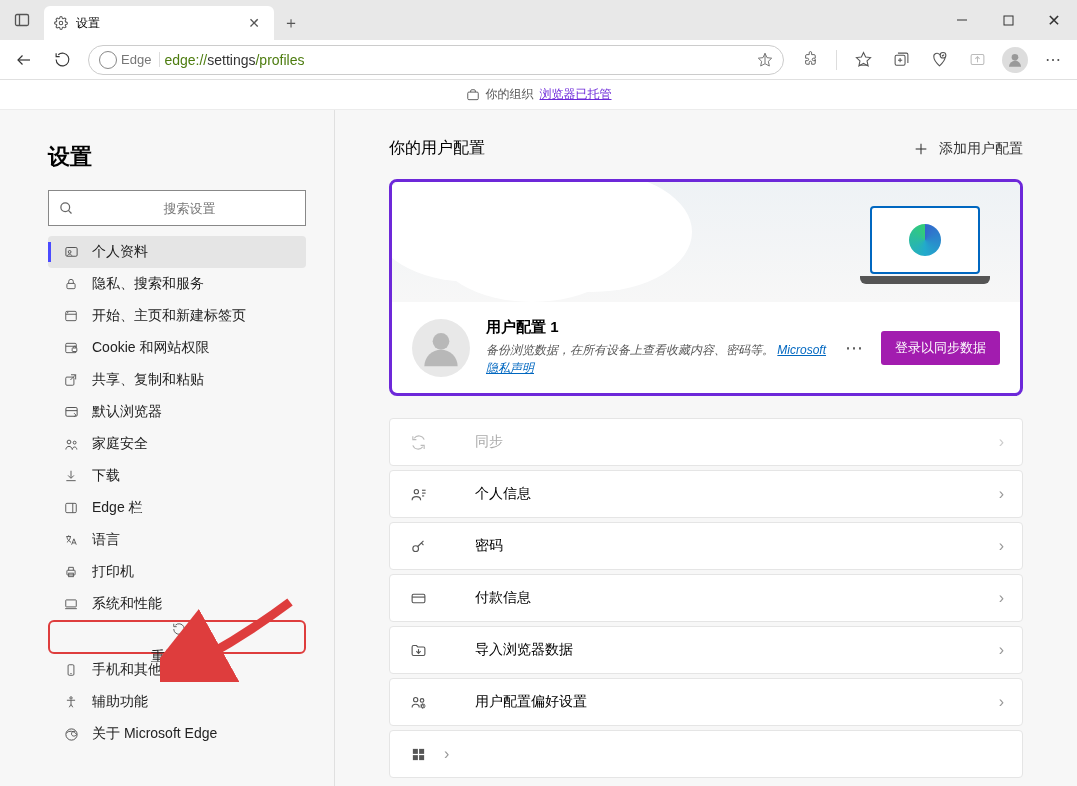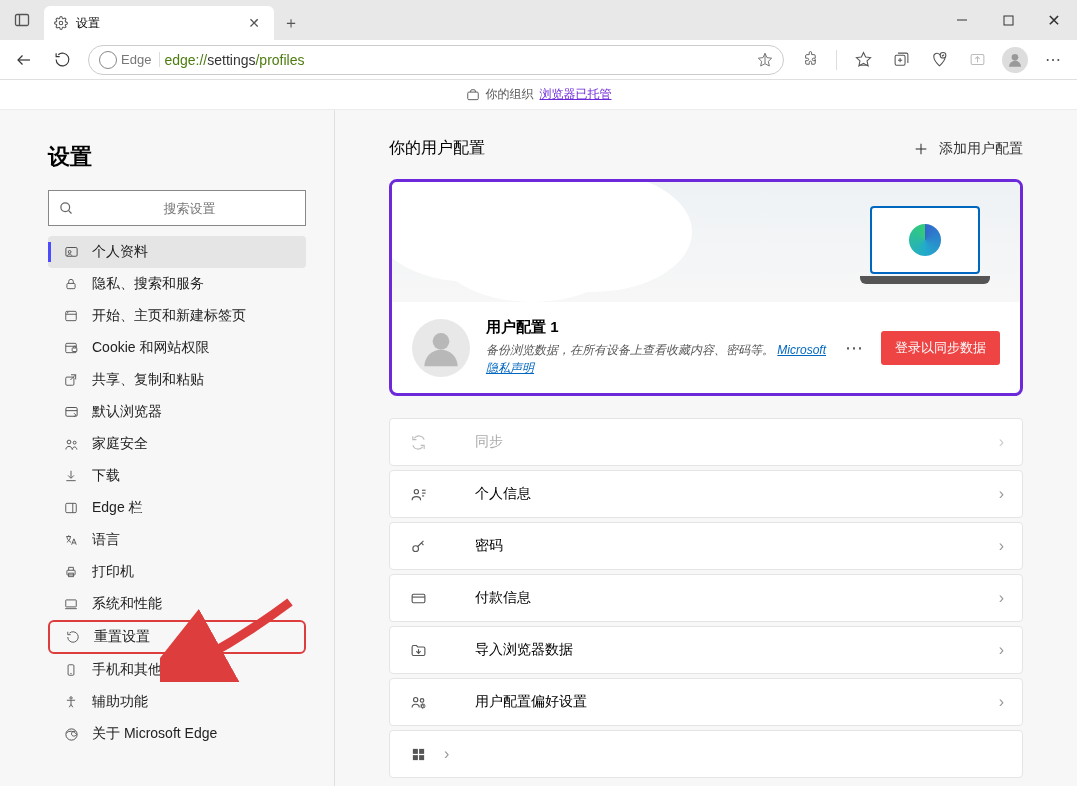--- a/index.html
+++ b/index.html
@@ -35,21 +35,21 @@
 
 .main { display:flex; height: calc(786px - 40px - 40px - 30px); background:#f7f7f7;}
 .sidebar { width: 335px; padding: 32px 28px 0 48px; background:#f7f7f7; border-right: 1px solid #e0e0e0; overflow-y:auto;}
 .sidebar h1 { font-size: 22px; font-weight: 600; margin-bottom: 18px;}
 .search-box { height: 36px; border:1px solid #888; display:flex; align-items:center; padding:0 10px; gap:10px; margin-bottom:10px; background:#fff;}
 .search-box input { border:none; outline:none; font-size:13px; flex:1; background:transparent;text-align:center;}
 .nav { list-style:none;}
 .nav li { display:flex; align-items:center; gap:12px; height:32px; padding:0 10px 0 14px; font-size:14px; color:#222; cursor:pointer; border-radius:4px;}
 .nav li.active { background:#e5e5e5; position:relative;}
 .nav li.active::before { content:''; position:absolute; left:0; top:6px; bottom:6px; width:3px; background:#4b4bff;}
-.nav li.highlight { border:2.5px solid #de3d3d; border-radius:6px; height:34px;}
+.nav li.highlight { border:2.5px solid #de3d3d; border-radius:6px; height:34px;flex-direction:column;}
 .nav .ico { width:18px; display:flex; justify-content:center; color:#555; font-size:14px;}
 
 
 .content { flex:1; padding: 28px 54px 0 54px; overflow-y:auto;}
 .content-header { display:flex; align-items:center; margin-bottom:20px;}
 .content-header h2 { font-size:16px; font-weight:400;}
 .add-profile { margin-left:auto; display:flex; align-items:center; gap:10px; font-size:14px; color:#333;}
 .profile-card { background:#fff; border:3px solid #6d28d9; border-radius:8px; overflow:hidden; margin-bottom:22px;}
 .profile-hero { height:120px; background: linear-gradient(180deg,#eef2f5,#f7f7f7); position:relative; overflow:hidden;}
 .cloud{position:absolute;left:-20px;top:-20px;width:200px;height:120px;background:#fff;border-radius:50%;box-shadow: 60px 20px 0 0 #fff, 120px 10px 0 0 #fff;}
@@ -58,21 +58,21 @@
 .laptop .screen{width:110px;height:68px;background:#fff;border:2px solid #0067c0;border-radius:4px;margin:0 auto;display:flex;align-items:center;justify-content:center;}
 .laptop .base{width:130px;height:8px;background:#555;border-radius:0 0 6px 6px;margin-top:2px;}
 .laptop .edge-logo{width:32px;height:32px;border-radius:50%;background:conic-gradient(#36c 0deg,#2ac 180deg,#3c7 360deg);}
 .profile-row { display:flex; align-items:center; padding:16px 20px; gap:16px;}
 .profile-avatar{width:58px;height:58px;border-radius:50%;background:#e8e8e8;display:flex;align-items:center;justify-content:center;}
 .profile-info{flex:1;}
 .profile-info .name{font-weight:600;font-size:15px;margin-bottom:4px;}
 .profile-info .desc{font-size:12px;color:#555;line-height:1.5;font-style:italic;}
 .profile-info .desc a{color:#0067c0;text-decoration:underline;}
 .dots{font-size:18px;color:#555;letter-spacing:2px;}
-.signin-btn{background:#ef4444;color:#fff;border:none;padding:8px 14px;font-size:13px;border-radius:3px;}
+.signin-btn{background:#a21caf;color:#fff;border:none;padding:8px 14px;font-size:13px;border-radius:3px;}
 
 .setting-row{background:#fff;border:1px solid #e5e5e5;border-radius:4px;height:48px;display:flex;align-items:center;padding:0 18px;gap:16px;margin-bottom:4px;}
 .setting-row .ico{width:20px;color:#555;display:flex;justify-content:center;}
 .setting-row .label{font-size:14px;flex:1;margin-left:31px;}
 .setting-row.disabled{color:#aaa;}
 .setting-row.disabled .ico{color:#bbb;}
 .chevron{color:#999;}
 .setting-row.disabled .chevron{color:#ccc;}
 
 

